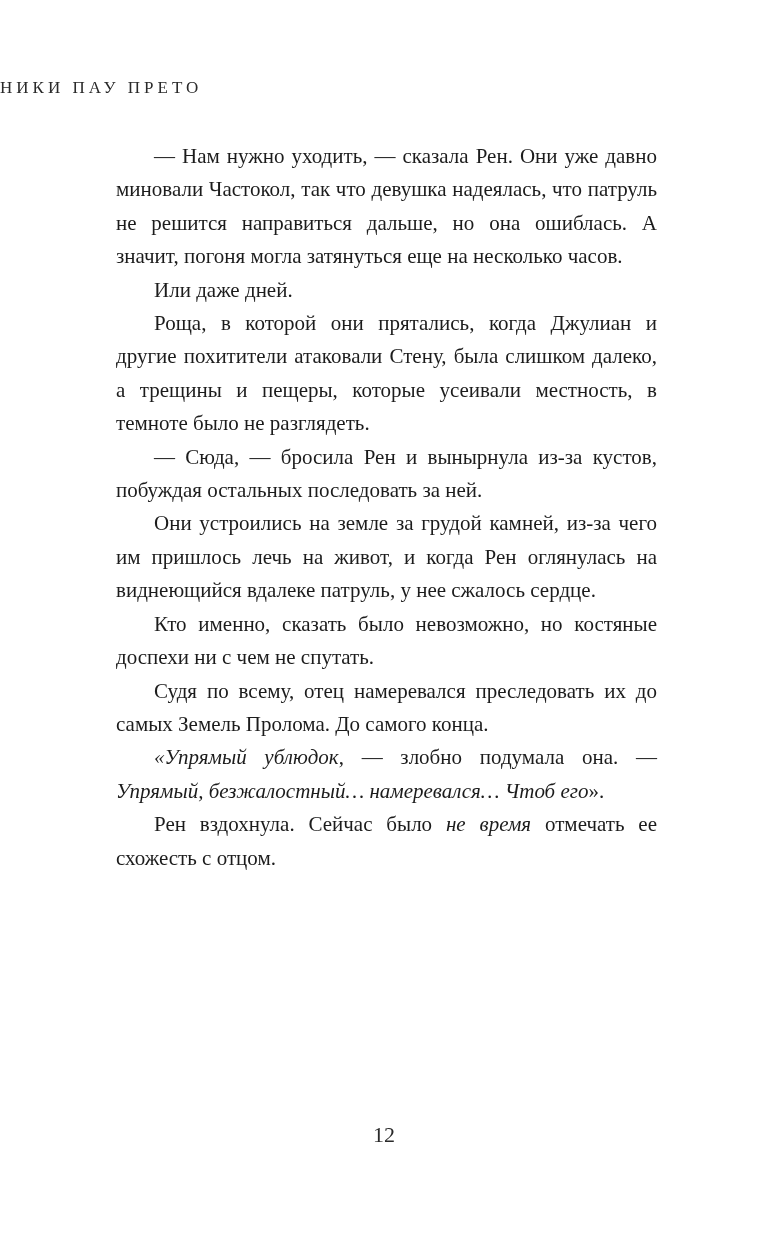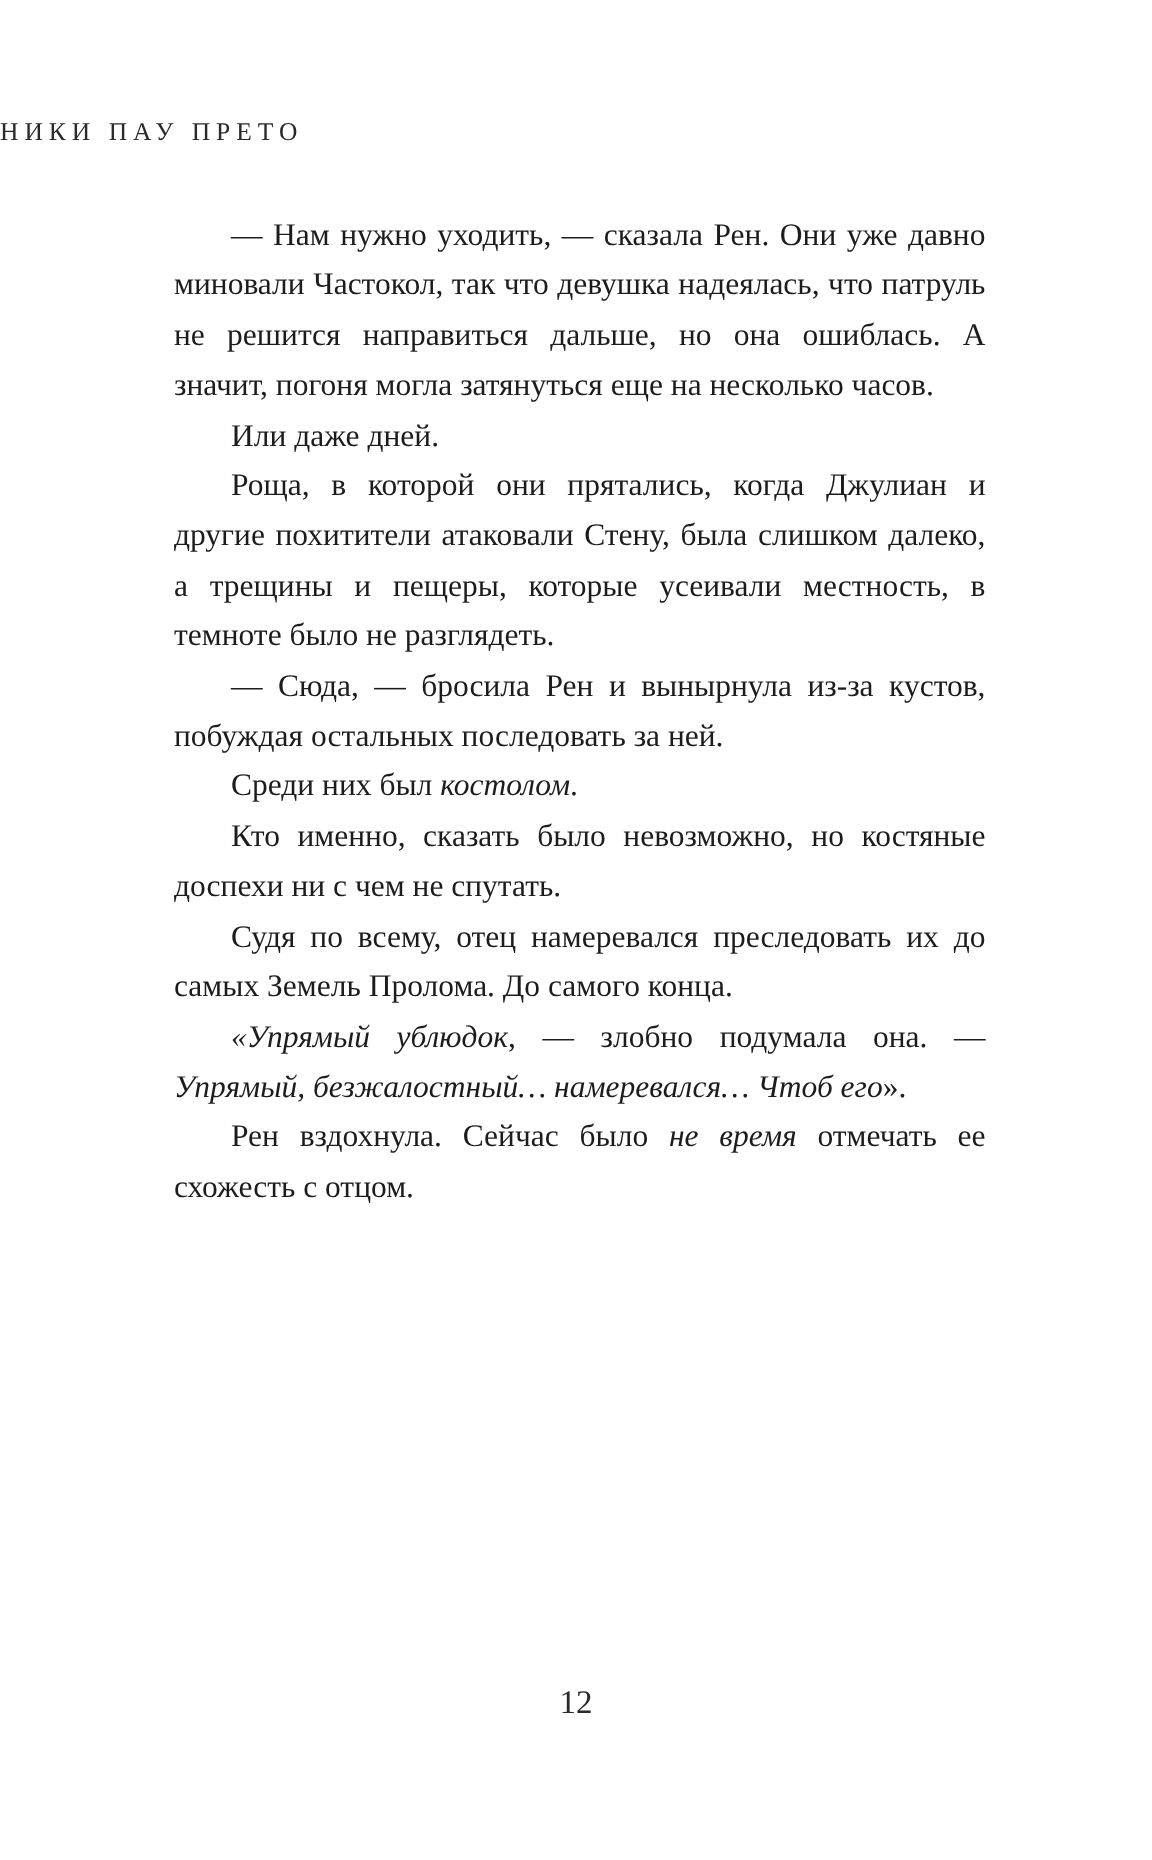--- a/index.html
+++ b/index.html
@@ -60,21 +60,21 @@
 <body>
 
 <div class="book-page">
   <div class="running-header">НИКИ ПАУ ПРЕТО</div>
 
   <div class="text-block">
       <p><span>— Нам нужно уходить, — сказала Рен. Они уже давно миновали Частокол, так что девушка надеялась, что патруль не решится направиться дальше, но она ошиблась. А значит, погоня могла затянуться еще на несколько часов.</span></p>
       <p><span>Или даже дней.</span></p>
       <p><span>Роща, в которой они прятались, когда Джулиан и другие похитители атаковали Стену, была слишком далеко, а трещины и пещеры, которые усеивали местность, в темноте было не разглядеть.</span></p>
       <p><span>— Сюда, — бросила Рен и вынырнула из-за кустов, побуждая остальных последовать за ней.</span></p>
-      <p><span>Среди них был </span><i>костолом</i><span>.</span></p>
+      <p><span>Они устроились на земле за грудой камней, из-за чего им пришлось лечь на живот, и когда Рен оглянулась на виднеющийся вдалеке патруль, у нее сжалось сердце.</span></p>
       <p><span>Кто именно, сказать было невозможно, но костяные доспехи ни с чем не спутать.</span></p>
       <p><span>Судя по всему, отец намеревался преследовать их до самых Земель Пролома. До самого конца.</span></p>
       <p><i>«Упрямый ублюдок</i><span>, — злобно подумала она. — </span><i>Упрямый, безжалостный… намеревался… Чтоб его</i><span>».</span></p>
       <p><span>Рен вздохнула. Сейчас было </span><i>не время</i><span> отмечать ее схожесть с отцом.</span></p>
     </div>
 
   <div class="page-number">12</div>
 </div>
 
 </body></html>

